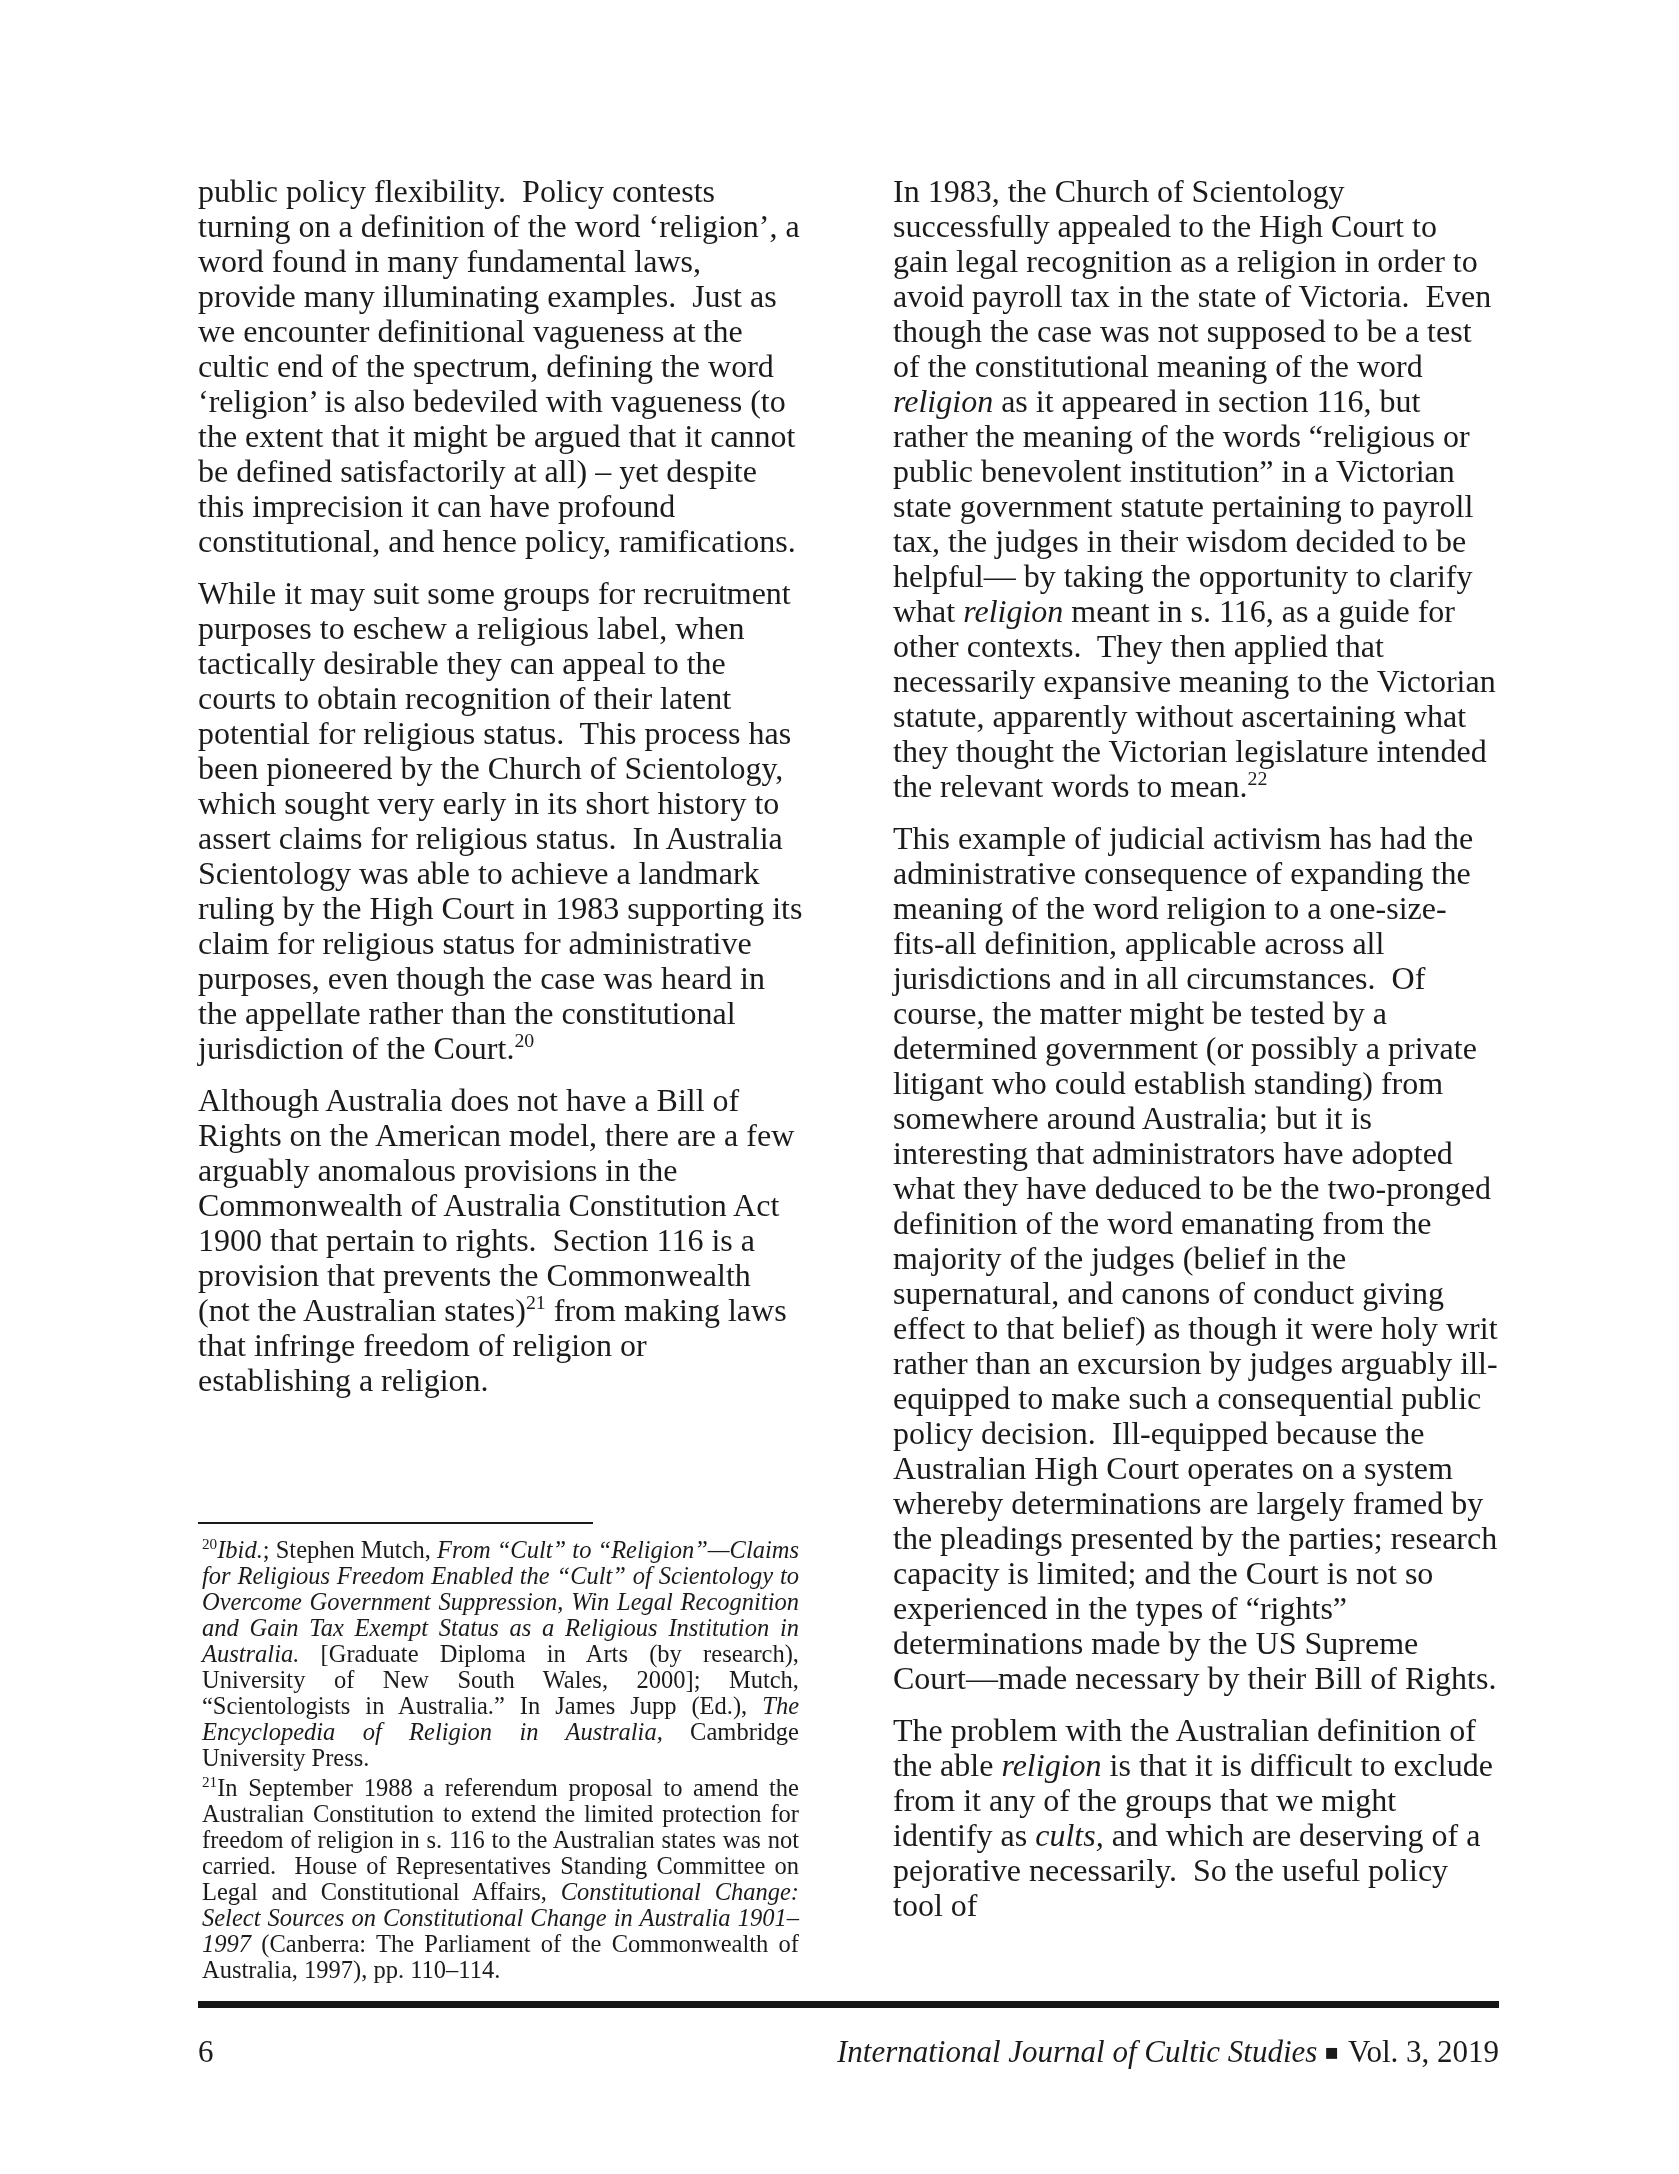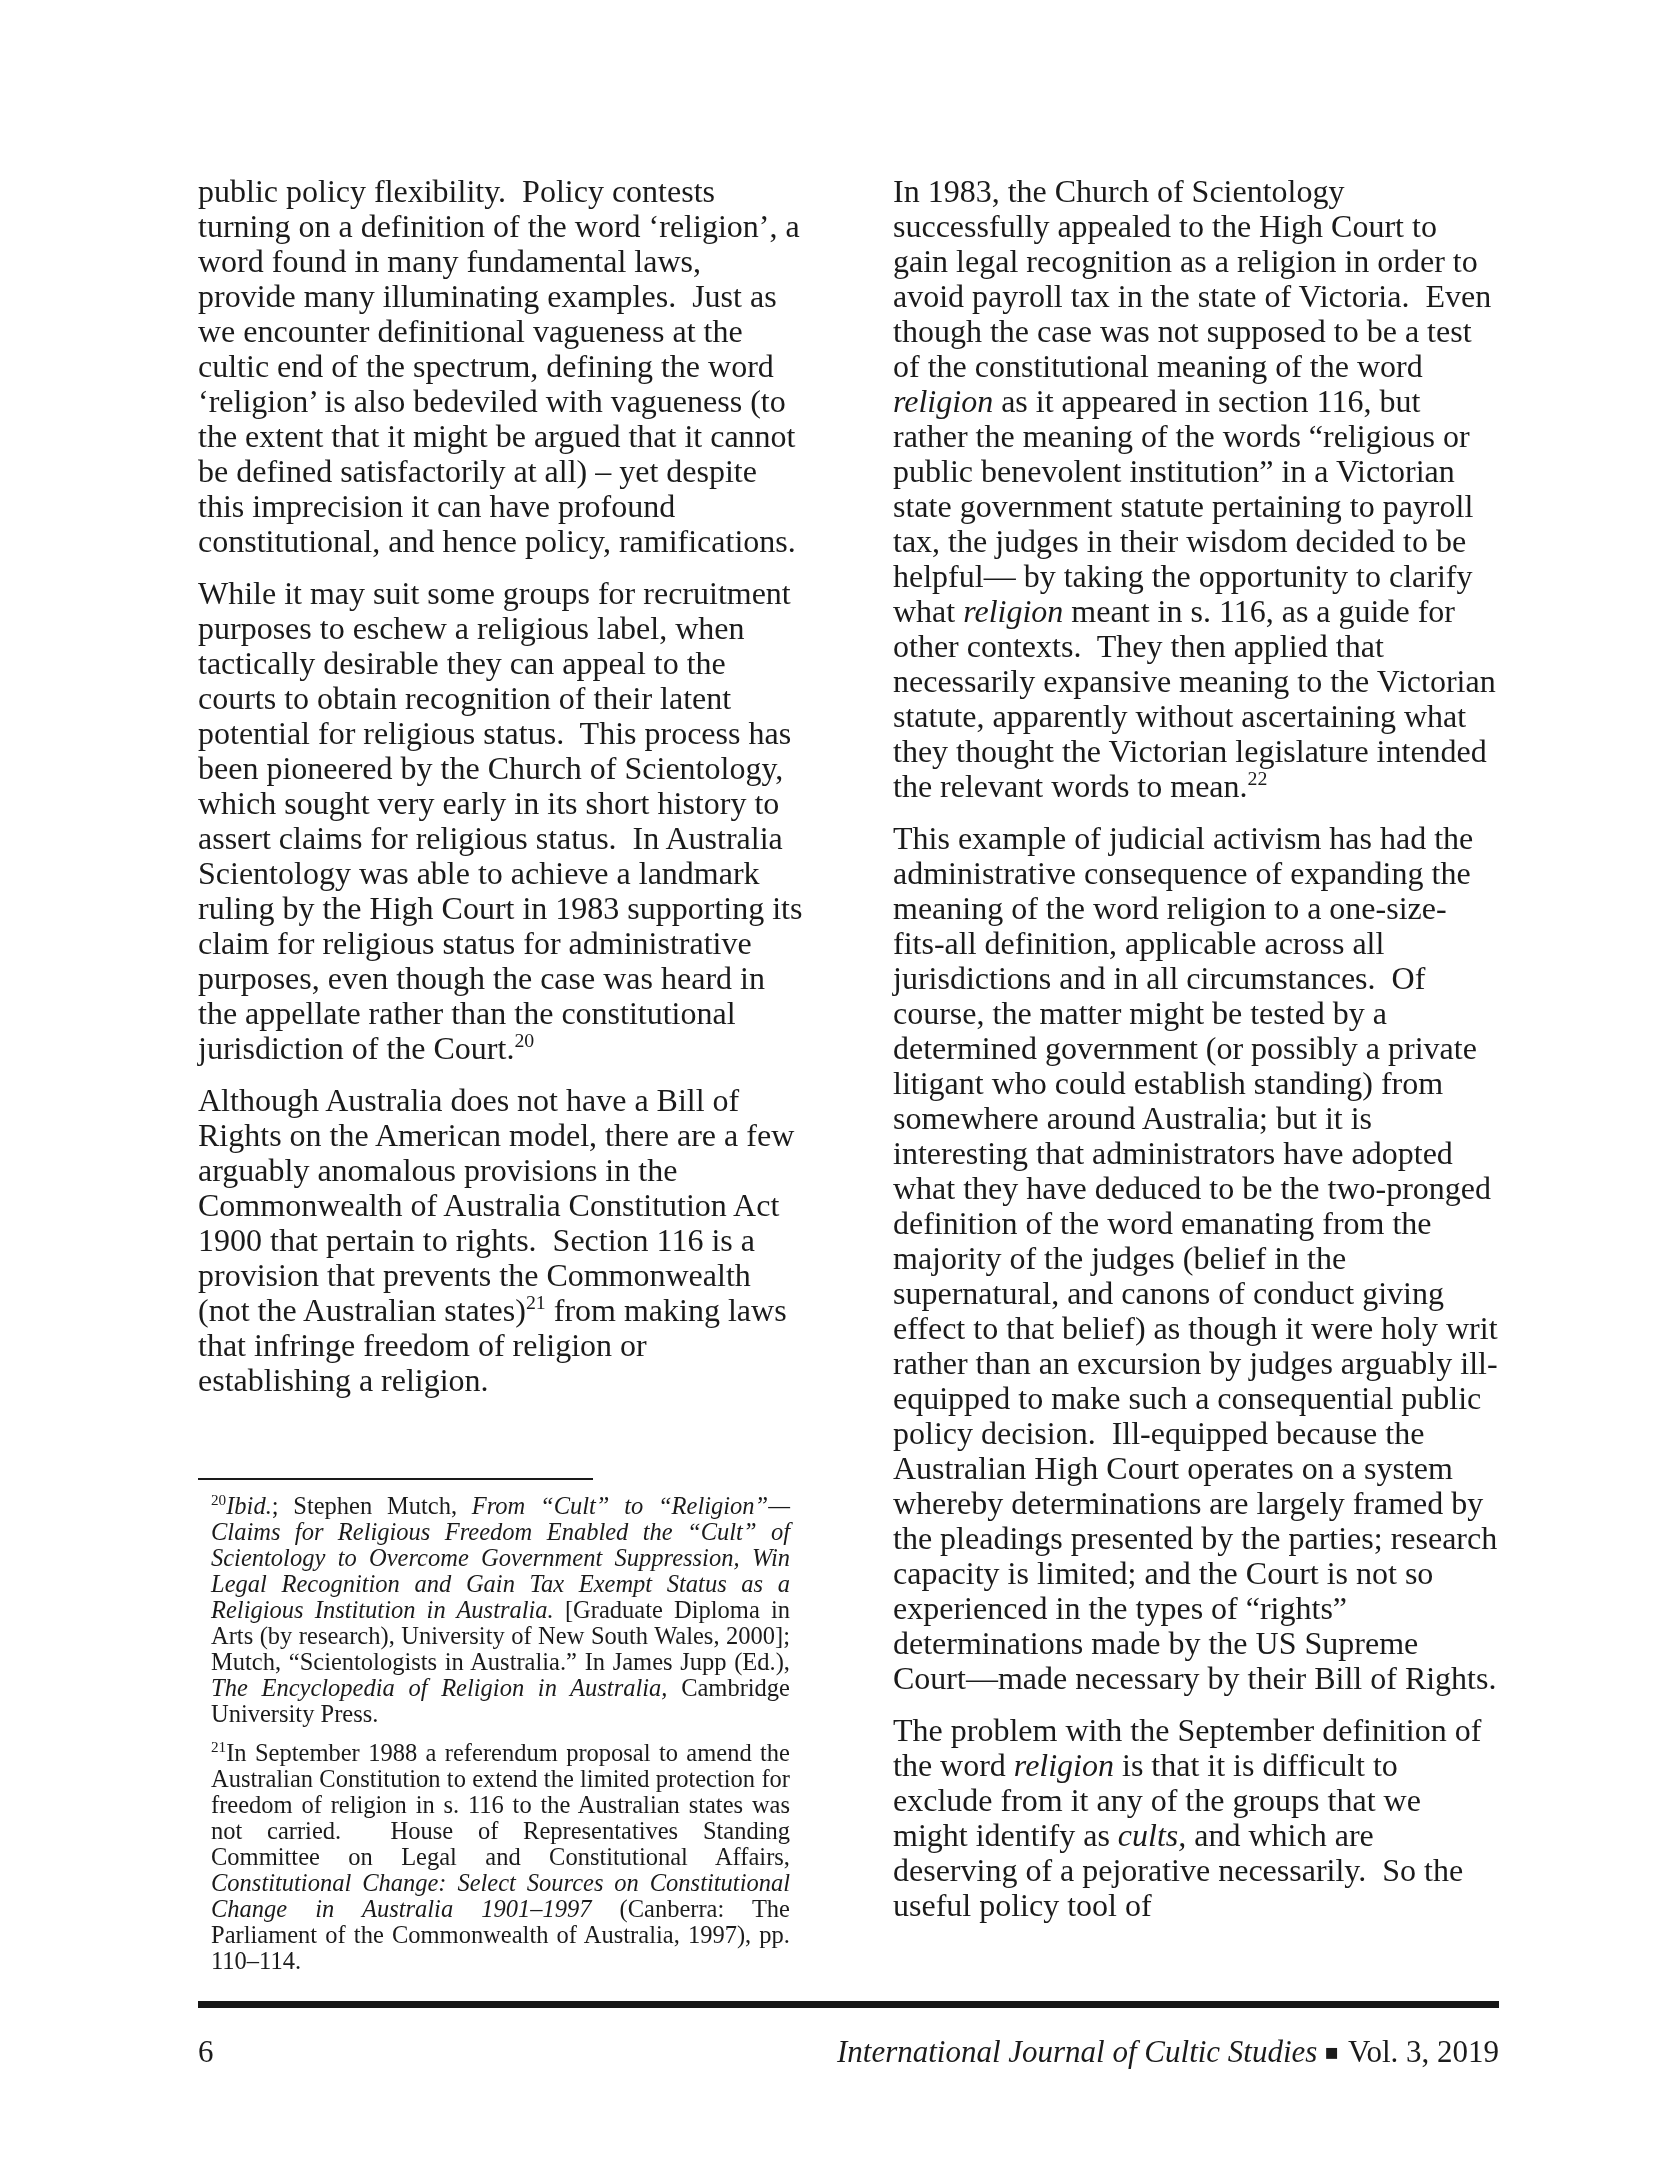--- a/index.html
+++ b/index.html
@@ -50,21 +50,21 @@
     line-height: 26px;
   }
   .fn-rule {
     width: 395px;
     border-top: 2.8px solid #1a1a1a;
     margin-bottom: 13px;
   }
   .footnote {
     text-align: justify;
     white-space: pre-wrap;
-    margin: 13px;
+    margin: 4px;
   }
 
   .footer-rule {
     position: absolute;
     left: 198px; top: 2001px;
     width: 1301px; height: 6.6px;
     background: #161616;
   }
   .page-footer {
     position: absolute;
@@ -100,21 +100,21 @@
       <div class="footnotes">
         <div class="fn-rule"></div>
         <p class="footnote"><sup class="fn-marker">20</sup><span><i>Ibid.</i><span>; Stephen Mutch, </span><i>From “Cult” to “Religion”—Claims for Religious Freedom Enabled the “Cult” of Scientology to Overcome Government Suppression, Win Legal Recognition and Gain Tax Exempt Status as a Religious Institution in Australia.</i><span> [Graduate Diploma in Arts (by research), University of New South Wales, 2000]; Mutch, “Scientologists in Australia.” In James Jupp (Ed.), </span><i>The Encyclopedia of Religion in Australia,</i><span> Cambridge University Press.</span></span></p>
         <p class="footnote"><sup class="fn-marker">21</sup><span><span>In September 1988 a referendum proposal to amend the Australian Constitution to extend the limited protection for freedom of religion in s. 116 to the Australian states was not carried.  House of Representatives Standing Committee on Legal and Constitutional Affairs, </span><i>Constitutional Change: Select Sources on Constitutional Change in Australia 1901–1997</i><span> (Canberra: The Parliament of the Commonwealth of Australia, 1997), pp. 110–114.</span></span></p>
       </div>
     </div>
 
     <div class="col">
       <p class="body-para"><span>In 1983, the Church of Scientology successfully appealed to the High Court to gain legal recognition as a religion in order to avoid payroll tax in the state of Victoria.  Even though the case was not supposed to be a test of the constitutional meaning of the word </span><i>religion</i><span> as it appeared in section 116, but rather the meaning of the words “religious or public benevolent institution” in a Victorian state government statute pertaining to payroll tax, the judges in their wisdom decided to be helpful— by taking the opportunity to clarify what </span><i>religion</i><span> meant in s. 116, as a guide for other contexts.  They then applied that necessarily expansive meaning to the Victorian statute, apparently without ascertaining what they thought the Victorian legislature intended the relevant words to mean.</span><sup class="body-sup">22</sup></p>
       <p class="body-para"><span>This example of judicial activism has had the administrative consequence of expanding the meaning of the word religion to a one-size-fits-all definition, applicable across all jurisdictions and in all circumstances.  Of course, the matter might be tested by a determined government (or possibly a private litigant who could establish standing) from somewhere around Australia; but it is interesting that administrators have adopted what they have deduced to be the two-pronged definition of the word emanating from the majority of the judges (belief in the supernatural, and canons of conduct giving effect to that belief) as though it were holy writ rather than an excursion by judges arguably ill-equipped to make such a consequential public policy decision.  Ill-equipped because the Australian High Court operates on a system whereby determinations are largely framed by the pleadings presented by the parties; research capacity is limited; and the Court is not so experienced in the types of “rights” determinations made by the US Supreme Court—made necessary by their Bill of Rights.</span></p>
-      <p class="body-para"><span>The problem with the September definition of the word </span><i>religion</i><span> is that it is difficult to exclude from it any of the groups that we might identify as </span><i>cults,</i><span> and which are deserving of a pejorative necessarily.  So the useful policy tool of</span></p>
+      <p class="body-para"><span>The problem with the Australian definition of the able </span><i>religion</i><span> is that it is difficult to exclude from it any of the groups that we might identify as </span><i>cults,</i><span> and which are deserving of a pejorative necessarily.  So the useful policy tool of</span></p>
 
     </div>
 
   </div>
 
   <div class="footer-rule"></div>
 
   <div class="page-footer">
     <span class="page-num">6</span>
     <span class="journal-line">

